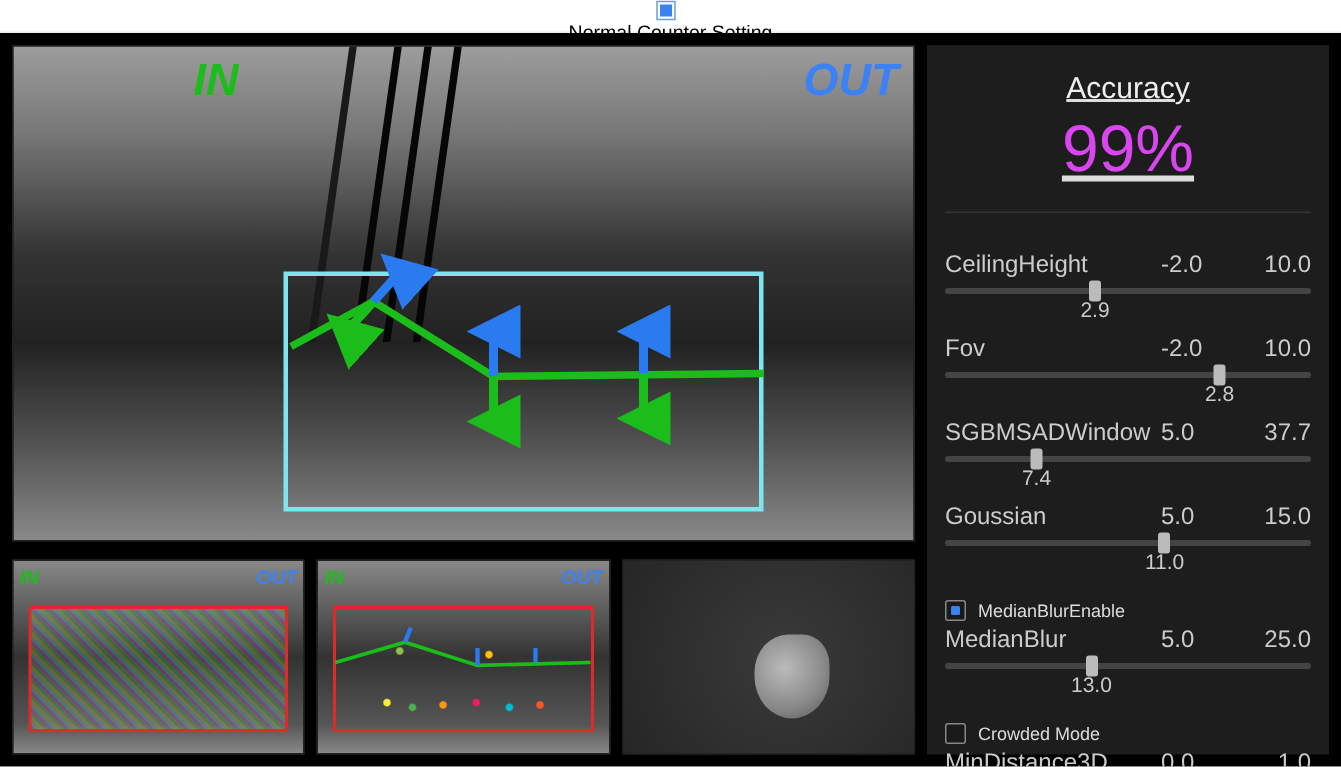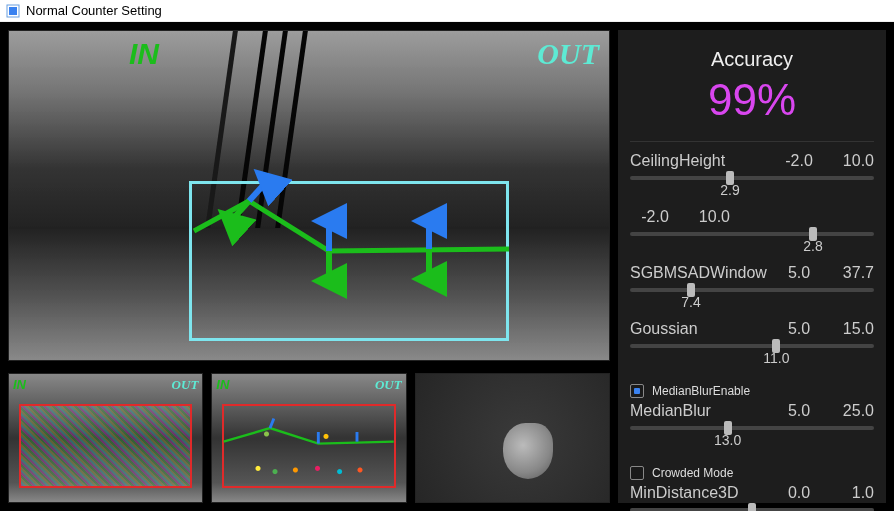--- a/index.html
+++ b/index.html
@@ -13,20 +13,21 @@
     color: #ddd;
   }
   .titlebar {
     height: 22px;
     display: flex;
     align-items: center;
     padding: 0 6px;
     background: #fff;
     color: #000;
     border-bottom: 1px solid #eee;
+    flex-direction: column;
   }
   .titlebar-icon {
     width: 14px;
     height: 14px;
     margin-right: 6px;
     display: flex;
     align-items: center;
     justify-content: center;
   }
   .content {
@@ -65,33 +66,34 @@
     width: 268px;
     background: #1d1d1d;
     display: flex;
     flex-direction: column;
     padding: 8px 12px;
   }
   .accuracy-block {
     text-align: center;
     padding: 10px 0 16px;
     border-bottom: 1px solid #333;
-    margin-bottom: 10px;
+    margin-bottom: 26px;
+    text-decoration: underline;
   }
   .accuracy-label { font-size: 20px; font-weight: 300; color: #eee; }
   .accuracy-value { font-size: 44px; font-weight: 300; color: #d946ef; margin-top: 4px; }
   .slider-group { margin-bottom: 10px; }
   .slider-header {
     display: flex;
     font-size: 16px;
     color: #ccc;
     margin-bottom: 2px;
   }
   .slider-header .label { flex: 1; }
-  .slider-header .min { width: 50px; text-align: center; }
+  .slider-header .min { width: 50px; text-align: left; }
   .slider-header .max { width: 50px; text-align: right; }
   .slider-track {
     position: relative;
     height: 4px;
     background: #444;
     margin: 6px 0 2px;
     border-radius: 2px;
   }
   .slider-thumb {
     position: absolute;
@@ -136,23 +138,23 @@
   .in-label {
     position: absolute;
     font-weight: 700;
     color: #1bbd1b;
     font-style: italic;
     font-family: "Arial Black", Arial, sans-serif;
   }
   .out-label {
     position: absolute;
     font-weight: 700;
-    color: #5eead4;
+    color: #3b82f6;
     font-style: italic;
-    font-family: Liberation Serif, serif;
+    font-family: Liberation Sans, sans-serif;
   }
   .main-view .in-label { top: 6px; left: 120px; font-size: 30px; }
   .main-view .out-label { top: 6px; right: 10px; font-size: 30px; }
   .thumb .in-label { top: 3px; left: 4px; font-size: 13px; }
   .thumb .out-label { top: 3px; right: 4px; font-size: 13px; }
   
   .scene-main {
     position:absolute; inset:0;
     background:
       linear-gradient(180deg, #9a9a9a 0%, #777 18%, #3a3a3a 42%, #2a2a2a 60%, #555 80%, #888 100%);
@@ -298,20 +300,21 @@
         <span class="max">10.0</span>
       </div>
       <div class="slider-track">
         <div class="slider-thumb" style="left:41%"></div>
       </div>
       <div class="slider-value" style="left:0;margin-left:41%;transform:translateX(-50%);width:40px">2.9</div>
     </div>
 
     <div class="slider-group">
       <div class="slider-header">
+        <span class="label">Fov</span>
         <span class="min">-2.0</span>
         <span class="max">10.0</span>
       </div>
       <div class="slider-track">
         <div class="slider-thumb" style="left:75%"></div>
       </div>
       <div class="slider-value" style="margin-left:75%;transform:translateX(-50%);width:40px">2.8</div>
     </div>
 
     <div class="slider-group">

